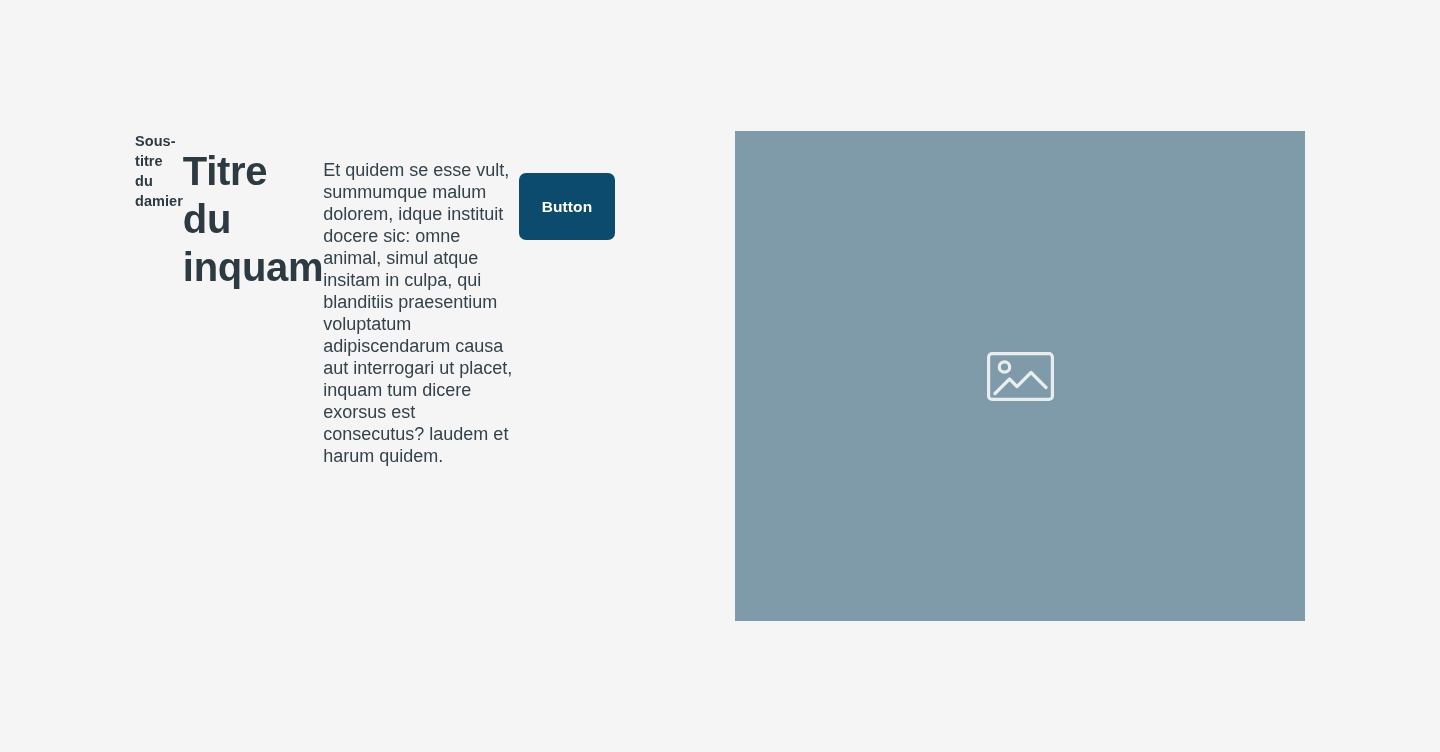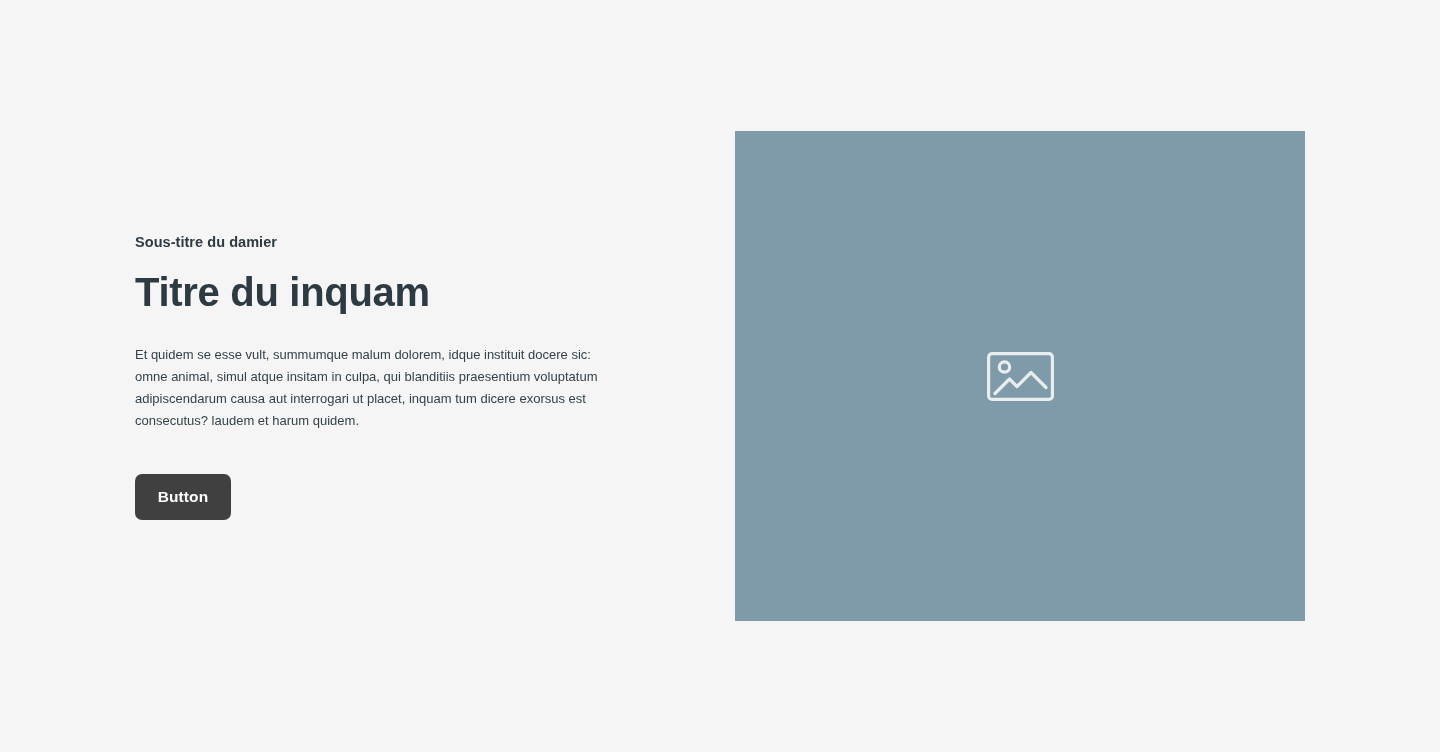--- a/index.html
+++ b/index.html
@@ -23,21 +23,21 @@
   }
 
   
   .text-column {
     position: absolute;
     left: 135px;
     top: 131px;
     width: 480px;
     height: 490px;
     display: flex;
-    flex-direction: column;
+    flex-direction: row;
     justify-content: center;
     align-items: flex-start;
   }
 
   .eyebrow {
     font-size: 14.5px;
     font-weight: 700;
     line-height: 20px;
     color: #2d3a42;
     letter-spacing: 0.05px;
@@ -46,36 +46,36 @@
   .headline {
     font-size: 40px;
     font-weight: 700;
     line-height: 48px;
     color: #2d3a42;
     letter-spacing: -0.3px;
     margin-top: 16px;
   }
 
   .body-copy {
-    font-size: 13px;
+    font-size: 18px;
     line-height: 22px;
     color: #33424b;
     max-width: 472px;
     margin-top: 28px;
   }
 
   .cta-button {
     margin-top: 42px;
     display: inline-flex;
     align-items: center;
     justify-content: center;
     min-width: 96px;
-    height: 46px;
+    height: 67px;
     padding: 0 20px;
-    background: #404040;
+    background: #0c4a6e;
     color: #ffffff;
     border: none;
     border-radius: 7px;
     font-family: "Liberation Sans", sans-serif;
     font-size: 15.5px;
     font-weight: 700;
     letter-spacing: 0.1px;
     cursor: pointer;
   }
 

